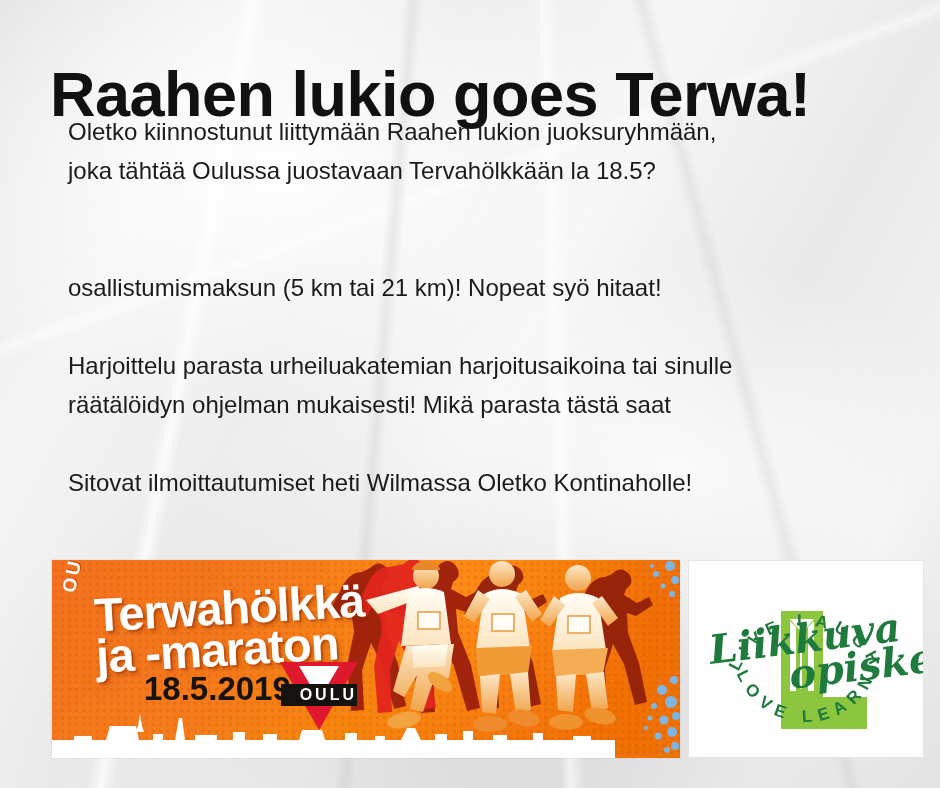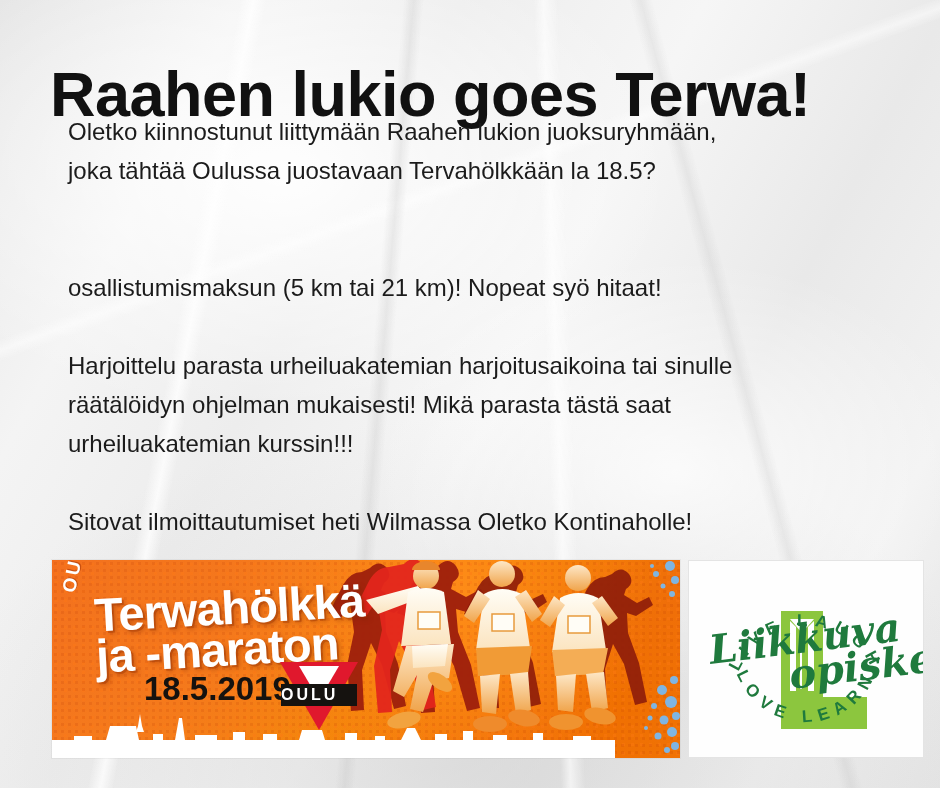--- a/index.html
+++ b/index.html
@@ -189,21 +189,21 @@
     position: absolute;
     left: 1px;
     top: 22px;
     width: 76px;
     height: 22px;
     background: #15120f;
     color: #ffffff;
     font-size: 16px;
     font-weight: bold;
     letter-spacing: 3px;
-    text-align: left;
+    text-align: right;
     line-height: 22px;
   }
   .sil-wrap { position: absolute; inset: 0; pointer-events: none; }
 
   
   .runners {
     position: absolute;
     right: 24px;
     bottom: 16px;
     width: 300px;
@@ -271,21 +271,20 @@
 
     <p class="para">
       <br>
       <span>osallistumismaksun (5 km tai 21 km)! Nopeat syö hitaat!</span>
     </p>
     <div class="para-gap"></div>
 
     <p class="para">
       <span>Harjoittelu parasta urheiluakatemian harjoitusaikoina tai sinulle</span><br>
       <span>räätälöidyn ohjelman mukaisesti!  Mikä parasta tästä saat</span><br>
-      <span>urheiluakatemian kurssin!!!</span>
     </p>
     <div class="para-gap"></div>
 
     <p class="para">
       <span>Sitovat ilmoittautumiset heti Wilmassa Oletko Kontinaholle!</span>
     </p>
   </div>
 
   <div class="media-strip">
 

